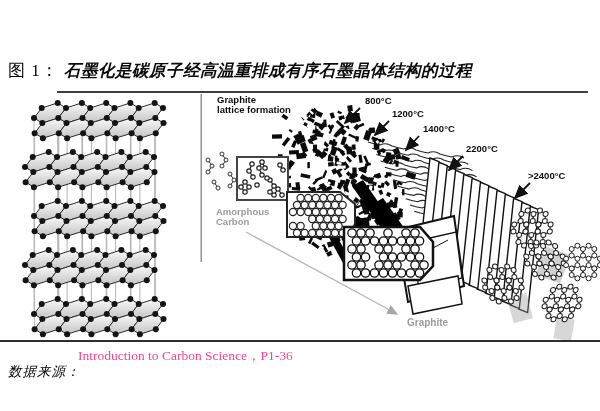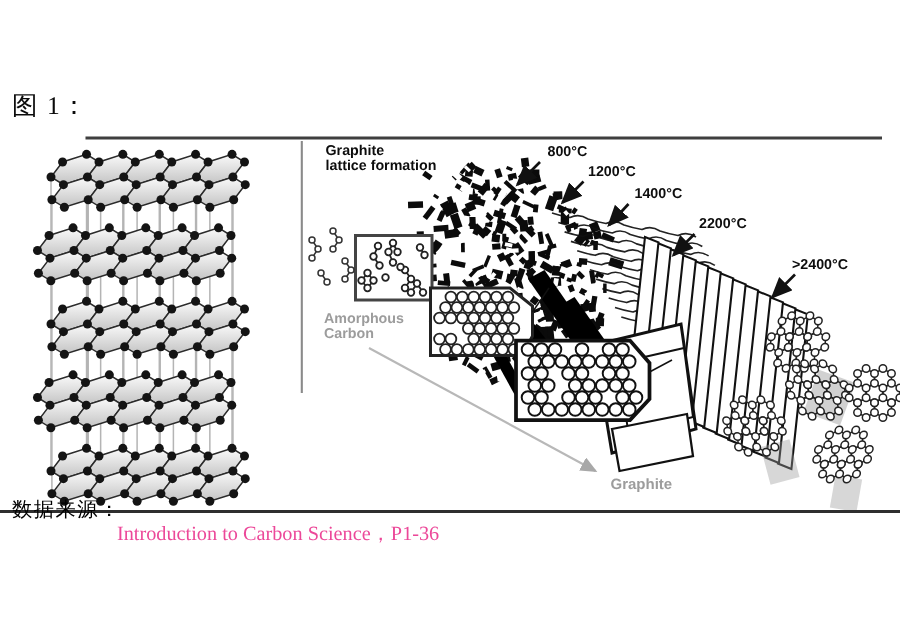--- a/index.html
+++ b/index.html
@@ -8,30 +8,31 @@
   .page{position:absolute;inset:0;}
   .fig-label{position:absolute;left:8px;top:59px;font-family:"Liberation Serif",serif;
              font-weight:normal;font-size:17px;color:#0a0a0a;letter-spacing:1px;white-space:nowrap;}
   .fig-title{position:absolute;left:64px;top:60px;font-family:"Liberation Serif",serif;
              font-weight:bold;font-style:italic;font-size:16.5px;color:#0a0a0a;
              letter-spacing:0.5px;white-space:nowrap;}
   .title-underline{position:absolute;left:57px;top:91px;width:531px;height:2px;background:#3f3f3f;}
   #lattice-svg{position:absolute;left:5px;top:95px;}
   #process-svg{position:absolute;left:200px;top:90px;}
   .footer-line{position:absolute;left:0;top:340px;width:600px;height:2px;background:#2e2e2e;}
-  .src-prefix{position:absolute;left:8px;top:331px;font-family:"Liberation Serif",serif;
-              font-size:13.5px;color:#000;letter-spacing:1px;white-space:nowrap;}
+  .src-prefix{position:absolute;left:8px;top:363px;font-family:"Liberation Serif",serif;
+              font-style:italic;font-size:13.5px;color:#000;letter-spacing:1px;white-space:nowrap;}
   .src-text{position:absolute;left:78px;top:347px;font-family:"Liberation Serif",serif;
             font-size:13.5px;color:#ec4899;white-space:nowrap;}
 </style>
 </head>
 <body>
 
 <div class="page">
   <span class="fig-label">图 1：</span>
+  <span class="fig-title">石墨化是碳原子经高温重排成有序石墨晶体结构的过程</span>
   <div class="title-underline"></div>
 
   <svg id="lattice-svg" width="195" height="250" viewBox="0 0 195 250">
     <defs>
       <linearGradient id="lg" x1="0" y1="0" x2="0" y2="1">
         <stop offset="0" stop-color="#fafafa"></stop>
           <stop offset="1" stop-color="#c3c3c3"></stop>
       </linearGradient>
     </defs>
   <g>

